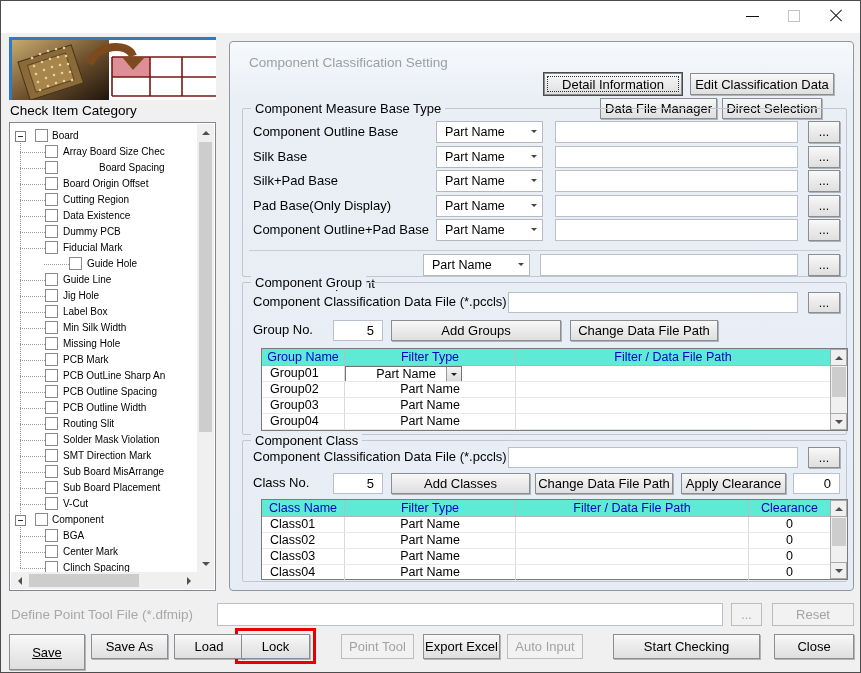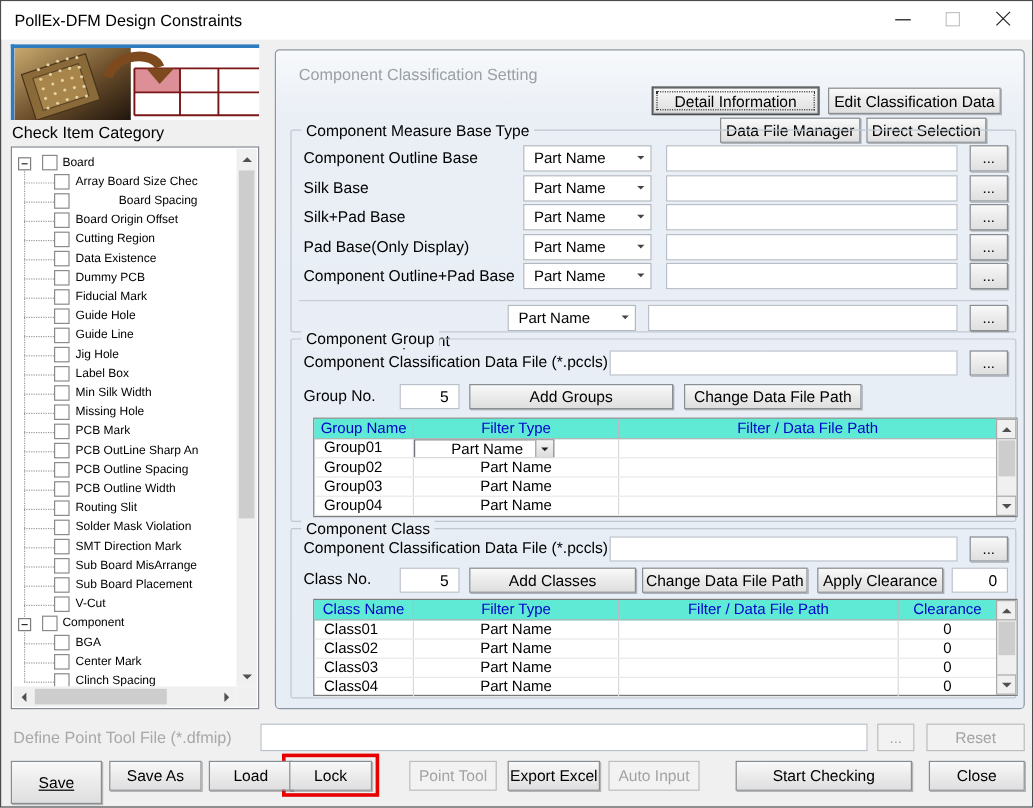--- a/index.html
+++ b/index.html
@@ -97,21 +97,20 @@
   
   .define-label { position:absolute; left:10px; top:606px; color:#a8a8a8; font-size:13.5px; white-space:nowrap; }
   .redbox { position:absolute; border:3px solid #e60000; background:transparent; }
 </style>
 </head>
 <body>
 
 <div class="window">
 
   <div class="titlebar">
-    <span class="title">PollEx-DFM Design Constraints</span>
     <div class="wbtn minb">
         <div class="min-glyph"></div>
       </div>
     <div class="wbtn maxb">
         <div class="max-glyph"></div>
       </div>
     <div class="wbtn closeb">
         <div class="x-wrap">
           <i class="a"></i>
           <i class="b"></i>
@@ -214,21 +213,21 @@
         <div class="tree-row" style="top: 100px;">
           <div class="conn"></div>
           <div class="tcb" style="left: 34px;"></div>
           <span class="tlabel" style="left: 52px;">Dummy PCB</span>
         </div>
         <div class="tree-row" style="top: 116px;">
           <div class="conn"></div>
           <div class="tcb" style="left: 34px;"></div>
           <span class="tlabel" style="left: 52px;">Fiducial Mark</span>
         </div>
-        <div class="tree-row" style="top: 132px;">
+        <div class="tree-row" style="top: 132px; margin-left: 24px;">
           <div class="conn"></div>
           <div class="tcb" style="left: 34px;"></div>
           <span class="tlabel" style="left: 52px;">Guide Hole</span>
         </div>
         <div class="tree-row" style="top: 164px;">
           <div class="conn"></div>
           <div class="tcb" style="left: 34px;"></div>
           <span class="tlabel" style="left: 52px;">Jig Hole</span>
         </div>
         <div class="tree-row" style="top: 148px;">

